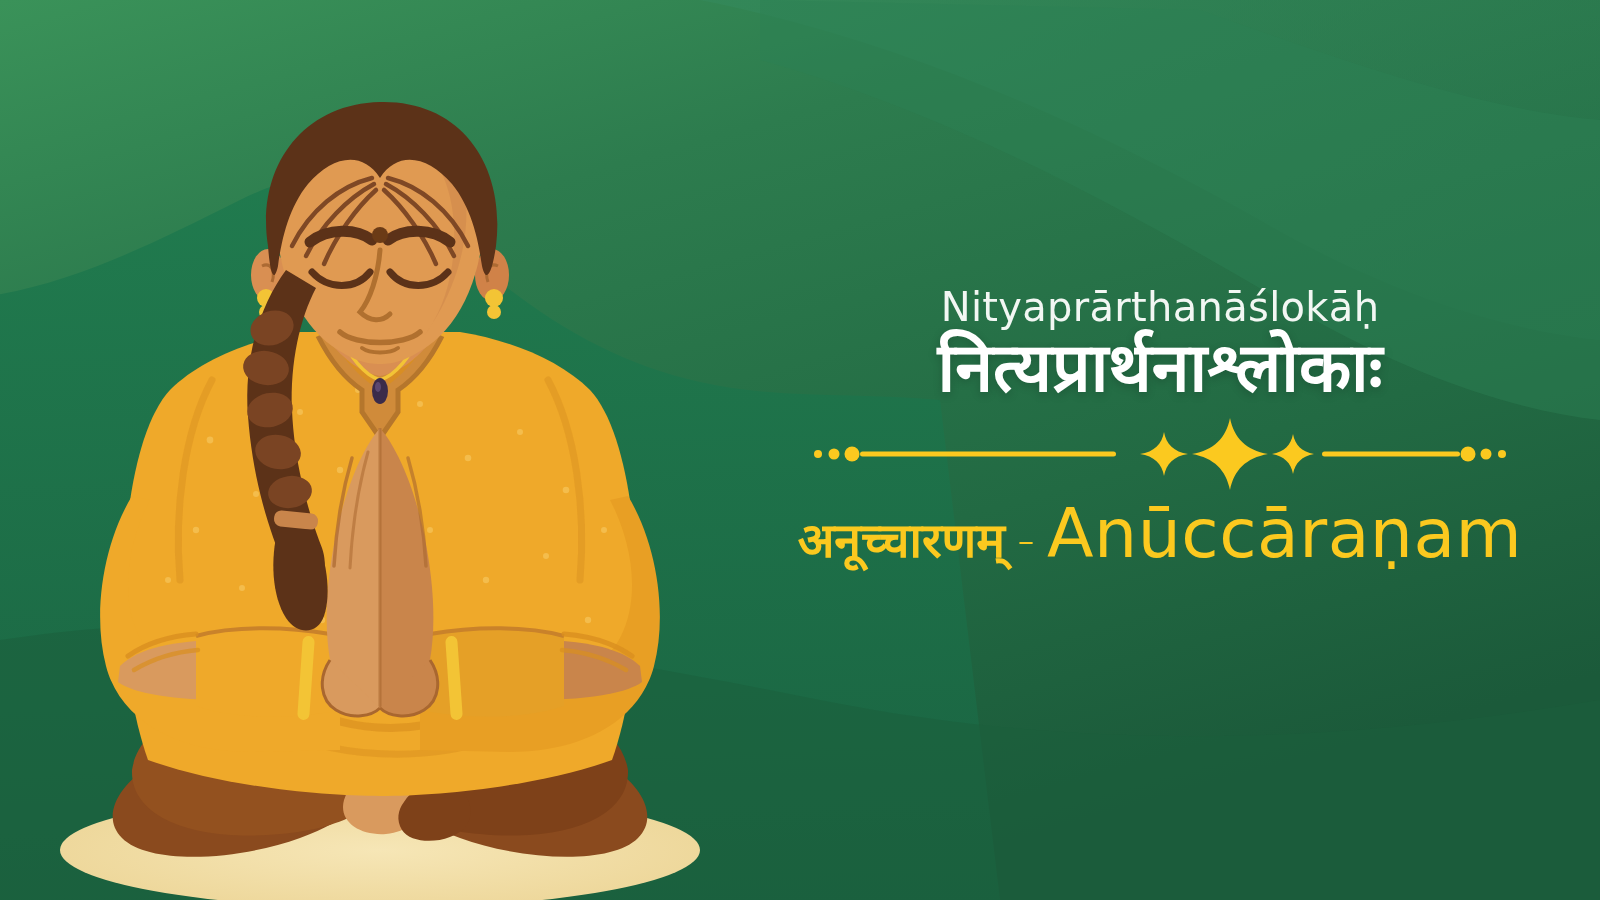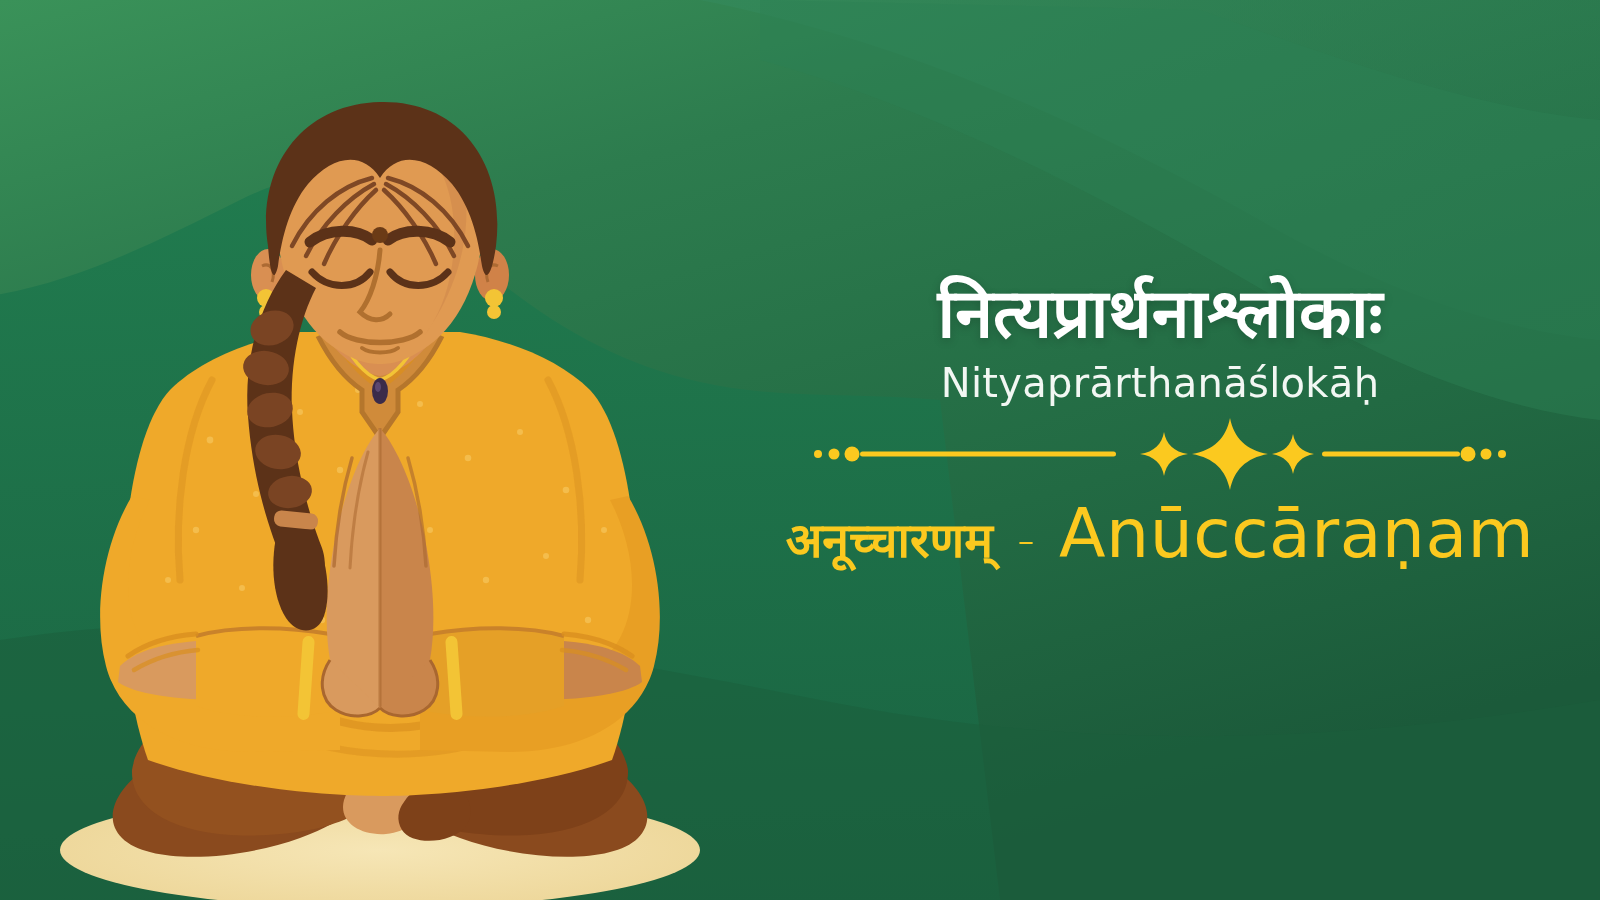--- a/index.html
+++ b/index.html
@@ -34,21 +34,21 @@
     letter-spacing:.3px; white-space:nowrap;
   }
 
   
   #divider { margin-top:26px; width:700px; height:44px; }
   #divider svg { display:block; width:100%; height:100%; overflow:visible; }
 
   
   #subtitle-row {
     margin-top:18px; display:flex; align-items:baseline; justify-content:center;
-    gap:12px; white-space:nowrap;
+    gap:0px; white-space:nowrap;
   }
   .sub-dev {
     font-family:"DejaVu Sans","Liberation Sans",sans-serif;
     font-weight:600; font-size:48px; color:#fbc91f; line-height:1.1;
   }
   .sub-dash {
     font-family:"DejaVu Sans","Liberation Sans",sans-serif;
     font-weight:300; font-size:50px; color:#fbc91f; padding:0 12px;
   }
   .sub-lat {
@@ -299,23 +299,23 @@
         <rect x="274" y="452" width="44" height="16" rx="7" fill="#c9854b" transform="rotate(6 296 460)"></rect>
 
         <path d="M278,468 C270,500 272,536 286,558 C298,576 318,574 324,556
                  C332,532 326,498 314,470 Z" fill="#5c3218"></path>
       </g>
     </svg>
   </div>
 
   <div id="text-panel">
 
+    <div id="title-translit">Nityaprārthanāślokāḥ</div>
+
     <div id="title-devanagari">नित्यप्रार्थनाश्लोकाः</div>
-
-    <div id="title-translit">Nityaprārthanāślokāḥ</div>
 
     <div id="divider">
       <svg viewBox="0 0 700 44" preserveAspectRatio="xMidYMid meet">
         <g fill="#fbc91f">
 
           <circle cx="8" cy="22" r="4"></circle>
           <circle cx="24" cy="22" r="5.5"></circle>
           <circle cx="42" cy="22" r="7.5"></circle>
 
           <rect x="50" y="19.5" width="256" height="5" rx="2.5"></rect>

